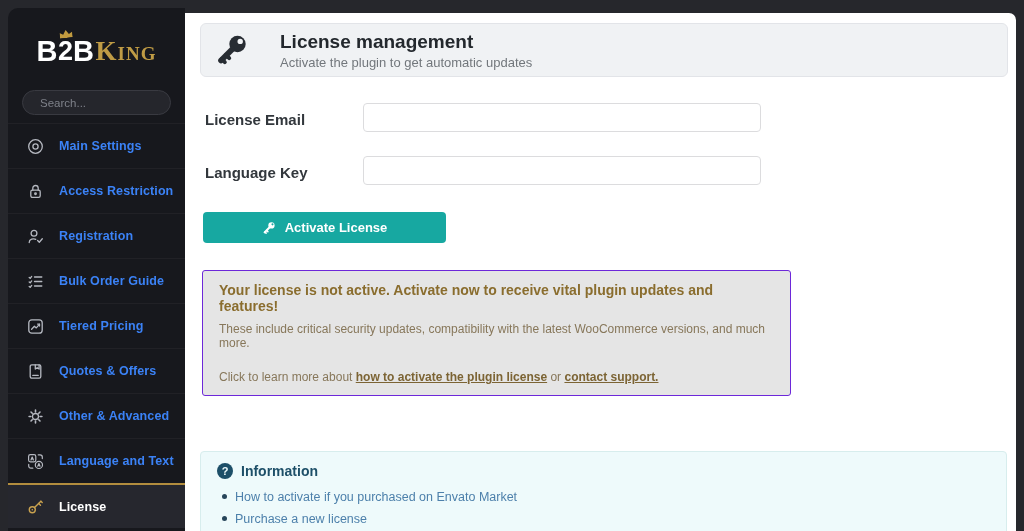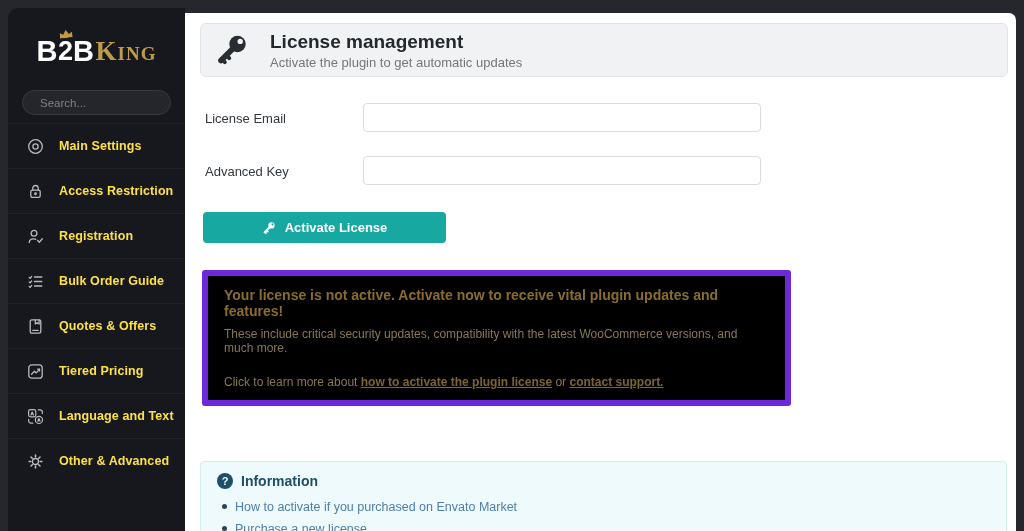--- a/index.html
+++ b/index.html
@@ -18,44 +18,44 @@
   .logo .king { color:#bf9b45; font-family:Liberation Serif, serif; font-variant:small-caps; font-size:27px; font-weight:600; letter-spacing:1px; margin-left:1px; }
 
   .search-wrap { margin:10px 14px 8px 14px; height:25px; background:#25262c; border:1px solid #393a41; border-radius:13px;
                  display:flex; align-items:center; padding:0 10px; gap:7px; }
   .search-wrap input { flex:1; background:transparent; border:none; outline:none; color:#aeb1b8; font-size:11.5px; font-family:"Liberation Sans", sans-serif; }
   .search-wrap input::placeholder { color:#7e8189; }
 
   .nav { margin-top:8px; }
   .nav-item { height:45px; display:flex; align-items:center; padding-left:19px; gap:15px; cursor:pointer;
               border-top:1px solid rgba(255,255,255,0.045); }
-  .nav-item .lbl { color:#fde047; font-size:12.5px; font-weight:600; letter-spacing:0.1px; }
+  .nav-item .lbl { color:#3b82f6; font-size:12.5px; font-weight:600; letter-spacing:0.1px; }
   .nav-item.active { background:#26272e; border-top:2px solid #b28d3e; }
   .nav-item.active .lbl { color:#ffffff; }
   .nav-icon { width:17px; height:17px; flex:0 0 17px; }
 
   
   .main { position:absolute; left:185px; top:13px; right:8px; bottom:0; background:#ffffff; border-radius:0 7px 0 0; overflow:hidden; }
 
   .header-box { margin:10px 8px 0 15px; height:54px; background:#f0f2f4; border:1px solid #e2e4e8; border-radius:6px;
-                display:flex; align-items:center; padding:0 14px; gap:21px; }
+                display:flex; align-items:center; padding:0 14px; gap:31px; }
   .header-title { color:#23282d; font-size:19px; font-weight:700; line-height:22px; }
   .header-sub { color:#72777c; font-size:13px; margin-top:2px; }
 
   .form-row { display:flex; margin:26px 0 0 20px; }
   .form-row.second { margin-top:24px; }
-  .form-label { width:158px; padding-top:8px; color:#32373c; font-size:13px; font-weight:400; }
+  .form-label { width:158px; padding-top:8px; color:#32373c; font-size:15px; font-weight:700; }
   .form-input { width:398px; height:29px; border:1px solid #dcdcde; border-radius:4px; background:#fff; padding:0 9px;
                 font-size:13px; color:#32373c; outline:none; font-family:"Liberation Sans", sans-serif; }
 
   .activate-btn { margin:27px 0 0 18px; width:243px; height:31px; background:#17a8a1; border:none; border-radius:4px;
                   color:#ffffff; font-size:13px; font-weight:700; display:flex; align-items:center; justify-content:center;
                   gap:9px; cursor:pointer; font-family:"Liberation Sans", sans-serif; }
 
-  .warning-box { margin:27px 0 0 17px; width:589px; background:#000000; border:6px solid #6d28d9; border-radius:3px; padding:11px 16px 11px; }
+  .warning-box { margin:27px 0 0 17px; width:589px; background:#e5e5e5; border:1px solid #6d28d9; border-radius:3px; padding:11px 16px 11px; }
   .warning-title { color:#8a6d2e; font-size:14px; font-weight:700; line-height:16px; margin-bottom:8px; }
   .warning-text { color:#87775a; font-size:12px; line-height:14px; margin-bottom:20px; }
   .warning-text:last-child { margin-bottom:0; }
   .warn-link { color:#7c6434; font-weight:700; text-decoration:underline; cursor:pointer; }
 
   .info-box { margin:55px 0 0 15px; width:807px; background:#eefafb; border:1px solid #d7eded; border-radius:4px; padding:11px 16px 8px; }
   .info-head { display:flex; align-items:center; gap:8px; margin-bottom:7px; }
   .qmark { width:16px; height:16px; border-radius:50%; background:#1d4f68; color:#eefafb; font-size:11px; font-weight:700;
            display:flex; align-items:center; justify-content:center; }
   .info-title { color:#1d4f68; font-size:14px; font-weight:700; }
@@ -120,56 +120,66 @@
           <path d="M2.2 8.9 l1 .9 1.5-1.9"></path>
             <path d="M7.5 8.5 H14.8"></path>
           <path d="M2.2 13.4 l1 .9 1.5-1.9"></path>
             <path d="M7.5 13 H14.8"></path>
         </svg>
         <span class="lbl">Bulk Order Guide</span>
       </div>
 
       <div class="nav-item">
         <svg class="nav-icon" viewBox="0 0 17 17" fill="none" stroke="#b6b9c1" stroke-width="1.3" stroke-linecap="round" stroke-linejoin="round">
+          <rect x="1.8" y="1.8" width="13.4" height="13.4" rx="3"></rect>
+            <path d="M4.6 11.2 L7.4 8.3 9.3 9.9 12.4 6.3"></path>
+            <path d="M10.6 6.1 h1.9 v1.9"></path>
+        </svg>
+        <span class="lbl">Tiered Pricing</span>
+      </div>
+
+      <div class="nav-item">
+        <svg class="nav-icon" viewBox="0 0 17 17" fill="none" stroke="#b6b9c1" stroke-width="1.3" stroke-linecap="round" stroke-linejoin="round">
           <rect x="3.2" y="1.8" width="10.6" height="13.4" rx="1.6"></rect>
             <path d="M8.3 1.8 V6.1 l1.9-1.4 1.9 1.4 V1.8"></path>
             <path d="M5.8 12.4 H11.2"></path>
         </svg>
         <span class="lbl">Quotes &amp; Offers</span>
       </div>
 
       <div class="nav-item">
-        <svg class="nav-icon" viewBox="0 0 17 17" fill="none" stroke="#b6b9c1" stroke-width="1.3" stroke-linecap="round" stroke-linejoin="round">
-          <rect x="1.8" y="1.8" width="13.4" height="13.4" rx="3"></rect>
-            <path d="M4.6 11.2 L7.4 8.3 9.3 9.9 12.4 6.3"></path>
-            <path d="M10.6 6.1 h1.9 v1.9"></path>
-        </svg>
-        <span class="lbl">Tiered Pricing</span>
+        <svg class="nav-icon" viewBox="0 0 17 17" fill="none" stroke="#b6b9c1" stroke-width="1.3" stroke-linecap="round">
+          <circle cx="8.5" cy="8.5" r="3"></circle>
+          <path d="M13.1 8.5 H14.9 M11.75 11.75 L13.0 13.0 M8.5 13.1 V14.9 M5.25 11.75 L4.0 13.0 M3.9 8.5 H2.1 M5.25 5.25 L4.0 4.0 M8.5 3.9 V2.1 M11.75 5.25 L13.0 4.0" stroke-width="1.6"></path>
+        </svg>
+        <span class="lbl">Other &amp; Advanced</span>
       </div>
 
       <div class="nav-item">
         <svg class="nav-icon" viewBox="0 0 17 17" fill="none" stroke="#b6b9c1" stroke-width="1.2" stroke-linecap="round" stroke-linejoin="round">
           <rect x="1.6" y="1.6" width="7.2" height="7.2" rx="1.8"></rect>
             <circle cx="11.9" cy="11.9" r="3.6"></circle>
           <path d="M4 7 l1.2-3 1.2 3 M4.4 6 h1.7"></path>
             <path d="M10.8 13.3 l1.1-2.8 1.1 2.8"></path>
           <path d="M11.2 1.8 h1.9 a2.2 2.2 0 0 1 2.2 2.2 v1.6"></path>
             <path d="M5.8 15.2 h-1.9 a2.2 2.2 0 0 1 -2.2-2.2 v-1.6"></path>
         </svg>
         <span class="lbl">Language and Text</span>
       </div>
 
-      <div class="nav-item">
-        <svg class="nav-icon" viewBox="0 0 17 17" fill="none" stroke="#b6b9c1" stroke-width="1.3" stroke-linecap="round">
-          <circle cx="8.5" cy="8.5" r="3"></circle>
-          <path d="M13.1 8.5 H14.9 M11.75 11.75 L13.0 13.0 M8.5 13.1 V14.9 M5.25 11.75 L4.0 13.0 M3.9 8.5 H2.1 M5.25 5.25 L4.0 4.0 M8.5 3.9 V2.1 M11.75 5.25 L13.0 4.0" stroke-width="1.6"></path>
-        </svg>
-        <span class="lbl">Other &amp; Advanced</span>
-      </div>
-
+      <div class="nav-item active">
+        <svg class="nav-icon" viewBox="0 0 17 17" fill="none" stroke="#c9a24f" stroke-width="1.4" stroke-linecap="round" stroke-linejoin="round">
+          <circle cx="5.3" cy="11.8" r="3"></circle>
+            <circle cx="5.3" cy="11.8" r="0.8" fill="#c9a24f" stroke="none"></circle>
+          <path d="M7.5 9.6 L13.9 3.2"></path>
+            <path d="M11.7 5.4 l1.8 1.8"></path>
+            <path d="M13.9 3.2 l1.3 1.3"></path>
+        </svg>
+        <span class="lbl">License</span>
+      </div>
 
     </div>
   </div>
 
   <div class="main">
 
     <div class="header-box">
       <svg width="34" height="34" viewBox="0 0 34 34">
         <circle cx="22.5" cy="11" r="8.2" fill="#282d33"></circle>
         <circle cx="25.2" cy="8.4" r="2.7" fill="#f0f2f4"></circle>
@@ -182,21 +192,21 @@
         <div class="header-sub">Activate the plugin to get automatic updates</div>
       </div>
     </div>
 
     <div class="form-row">
       <div class="form-label">License Email</div>
       <input class="form-input" type="text" value="" style="">
     </div>
 
     <div class="form-row second">
-      <div class="form-label">Advanced Key</div>
+      <div class="form-label">Language Key</div>
       <input class="form-input" type="text" value="" style="">
     </div>
 
     <button class="activate-btn">
       <svg width="14" height="14" viewBox="0 0 16 16">
         <circle cx="10.8" cy="5" r="3.6" fill="#ffffff"></circle>
         <circle cx="12" cy="3.8" r="1.2" fill="#17a8a1"></circle>
         <path d="M8.2 7.8 L3 13" stroke="#ffffff" stroke-width="2.4" stroke-linecap="round"></path>
         <path d="M5.2 10.6 l1.5 1.5" stroke="#ffffff" stroke-width="1.8" stroke-linecap="round"></path>
         <path d="M3.3 12.5 l1.4 1.4" stroke="#ffffff" stroke-width="1.8" stroke-linecap="round"></path>

